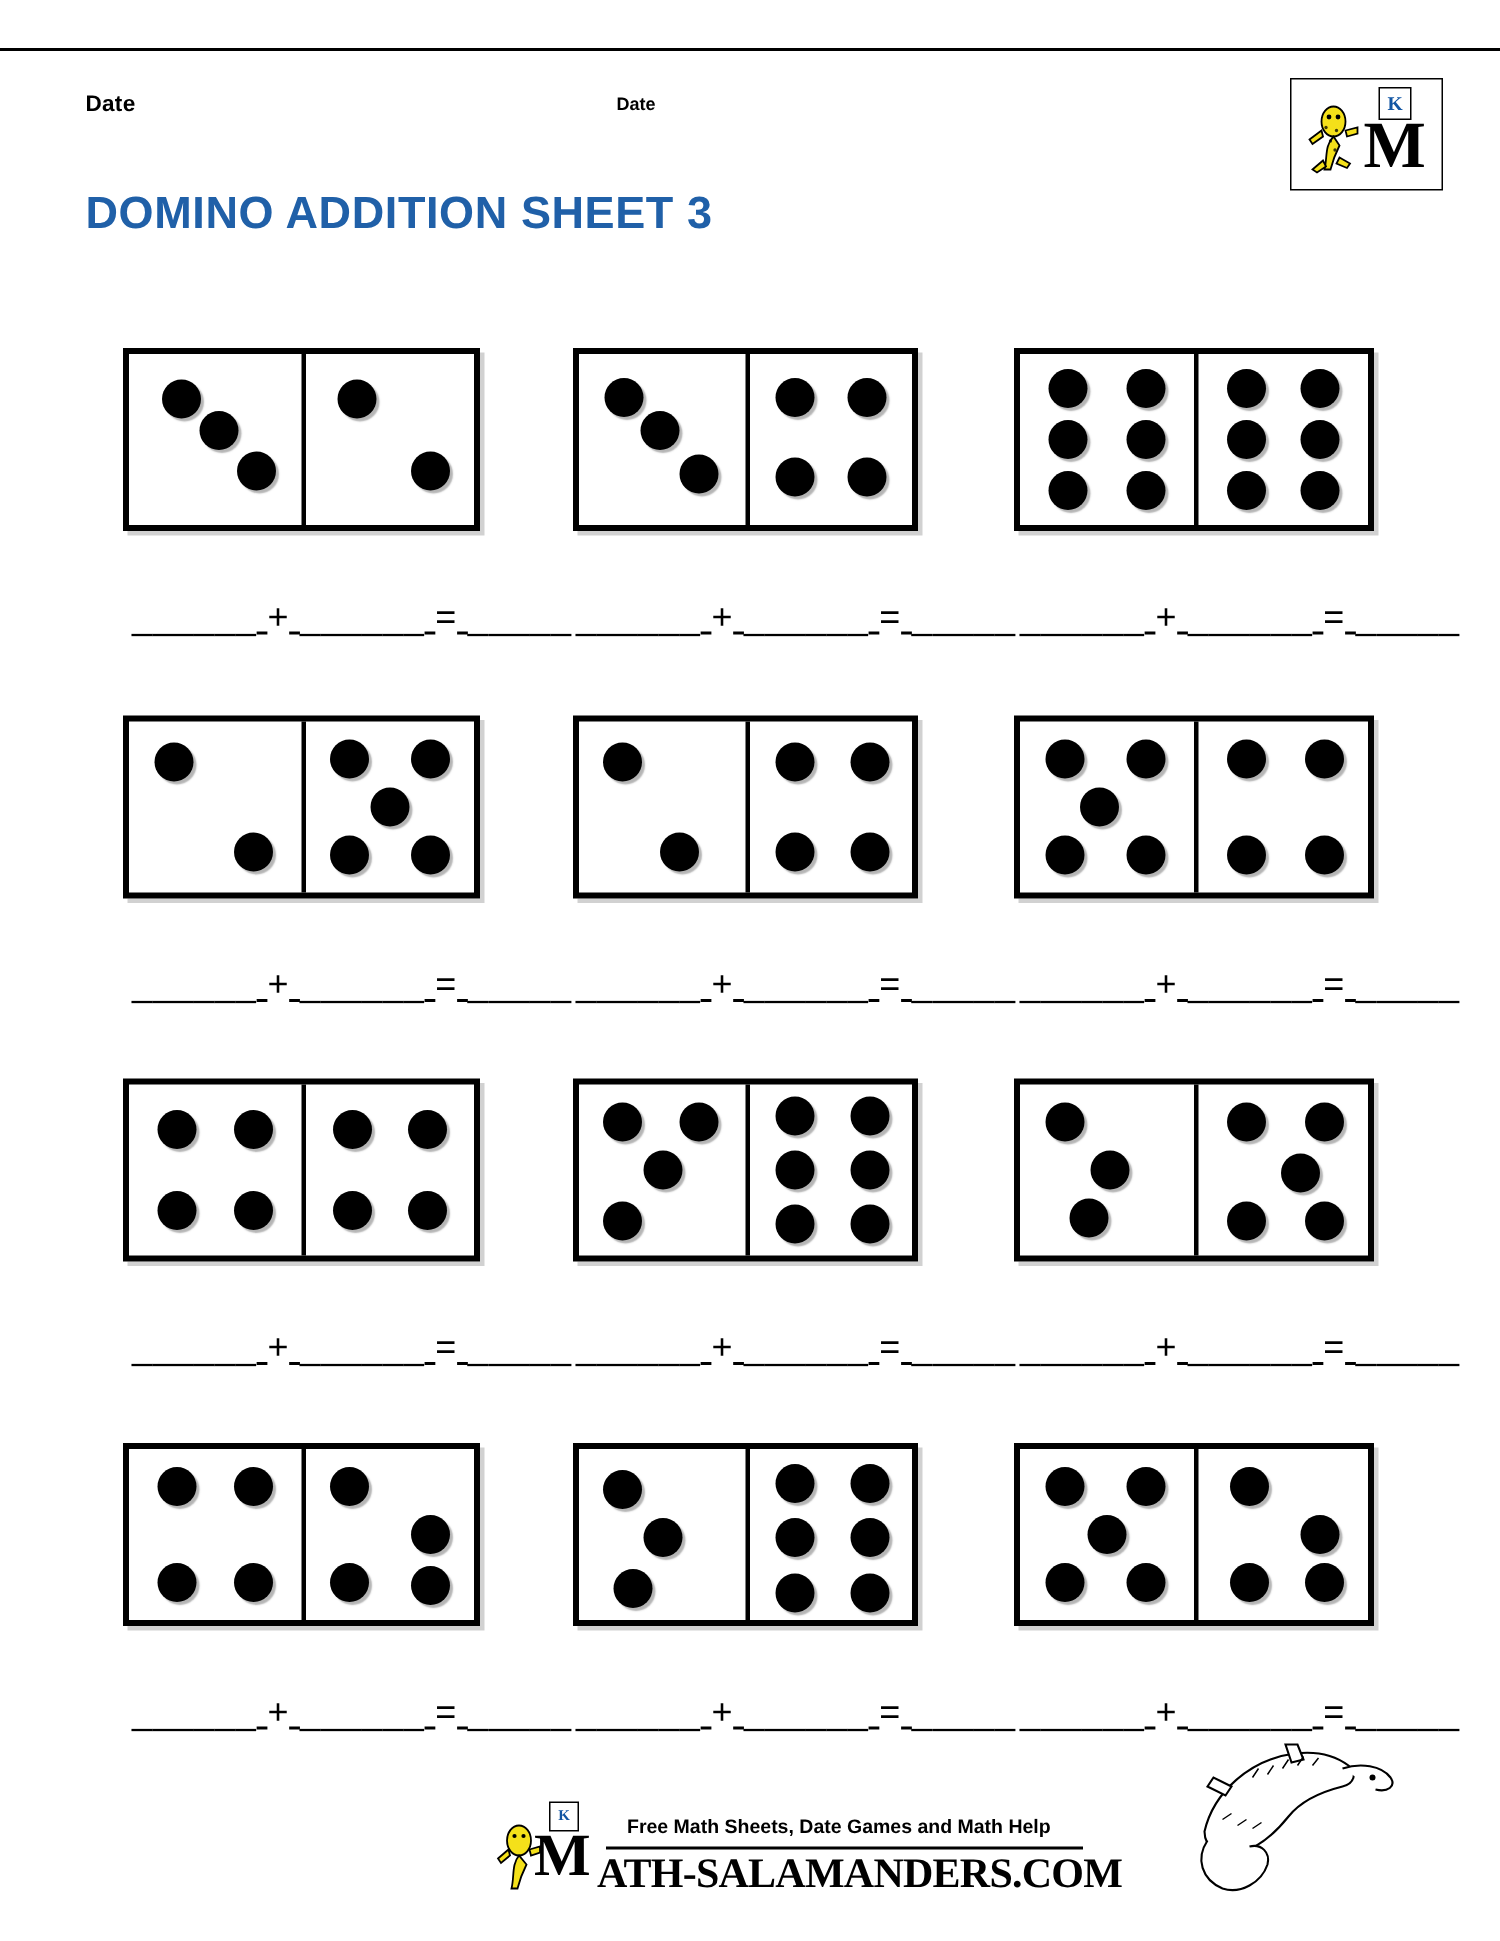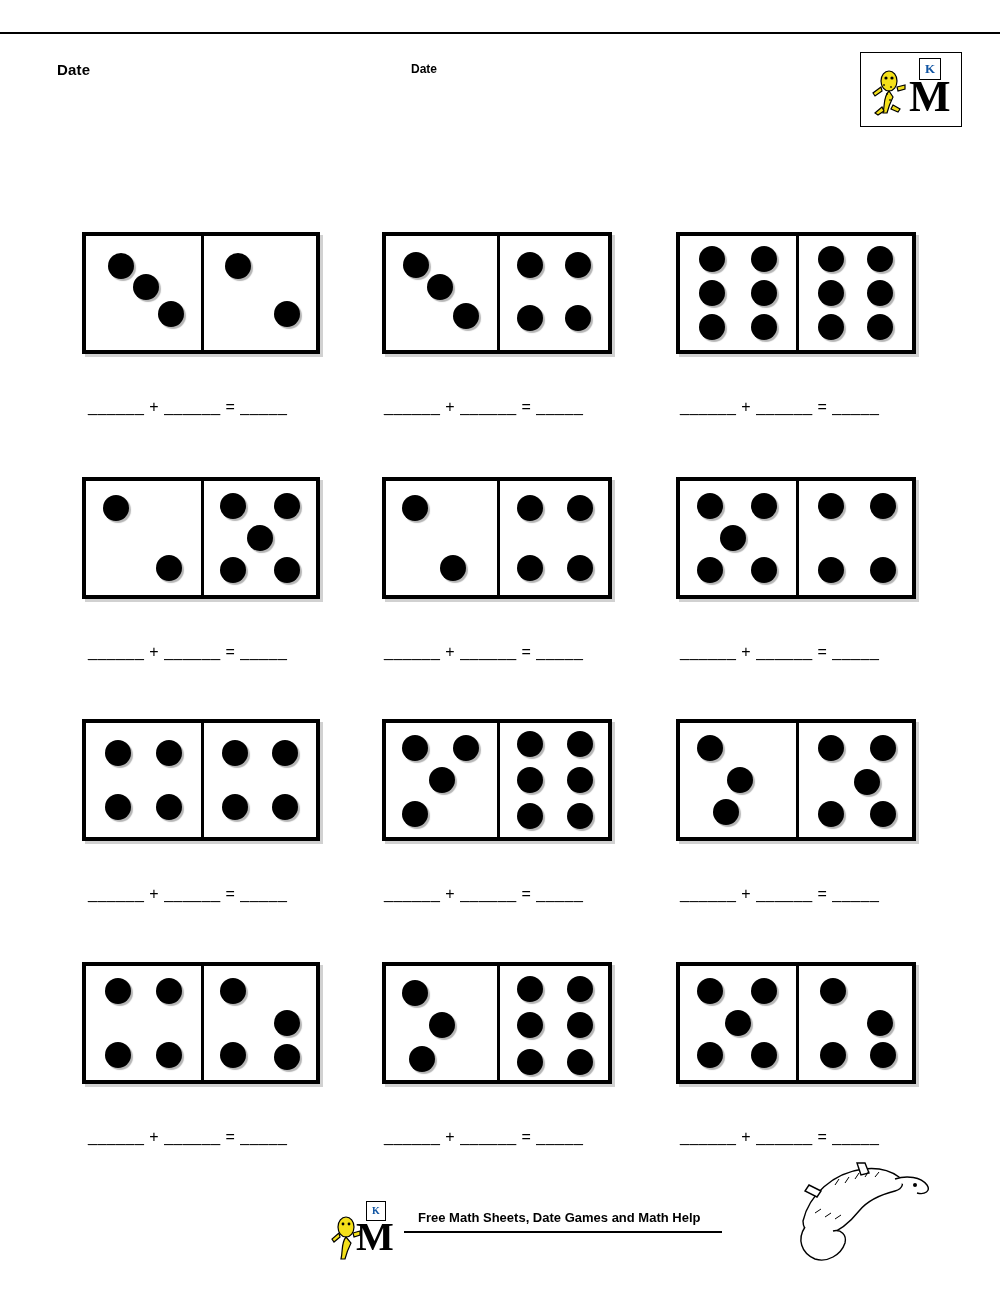--- a/index.html
+++ b/index.html
@@ -131,24 +131,25 @@
   .half.left { left: 0; }
   .half.right { left: 50%; border-left: 3px solid #000; box-sizing: border-box; }
   .dot {
     position: absolute;
     background: #000;
     border-radius: 50%;
     box-shadow: 2px 2px 1px rgba(120,120,120,0.55);
   }
   .equation {
     position: absolute;
-    font-size: 16px;
+    font-size: 24px;
     color: #000;
     white-space: nowrap;
     letter-spacing: 0.5px;
+    text-decoration: underline;
   }
   .eqpart { display: inline-block; }
 
   
   .footer {
     position: absolute;
     left: 0;
     top: 1155px;
     width: 1000px;
     height: 139px;
@@ -241,20 +242,21 @@
         <circle cx="15" cy="18" r="1.1"></circle>
         <circle cx="22" cy="20" r="1.1"></circle>
         <circle cx="18" cy="27" r="1.1"></circle>
         <circle cx="21" cy="33" r="1.1"></circle>
       </g>
     </svg>
     <div class="logo-k">K</div>
     <div class="logo-m">M</div>
   </div>
 
+  <h1 class="title">DOMINO ADDITION SHEET 3</h1>
 
   <div class="grid" id="grid">
       <div class="cell" style="left: 82px; top: 0px;">
         <div class="domino" style="width: 238px; height: 122px;">
           <div class="half left">
             <div class="dot" style="width: 26px; height: 26px; left: calc(30% - 13px); top: calc(26% - 13px);"></div>
             <div class="dot" style="width: 26px; height: 26px; left: calc(52% - 13px); top: calc(45% - 13px);"></div>
             <div class="dot" style="width: 26px; height: 26px; left: calc(74% - 13px); top: calc(68% - 13px);"></div>
           </div>
           <div class="half right">
@@ -467,20 +469,21 @@
         <path d="M23 34 L30 32 L30 36 L24 38 Z"></path>
       </g>
       <circle cx="13" cy="25" r="1.4" fill="#000"></circle>
       <circle cx="19" cy="25" r="1.4" fill="#000"></circle>
     </svg>
     <div class="f-k" style="left:366px; top:46px; position:absolute;">K</div>
     <div class="f-m" style="left:356px; top:62px; position:absolute;">M</div>
 
     <div class="footer-tagline">Free Math Sheets, Date Games and Math Help</div>
     <div class="footer-rule"></div>
+    <div class="footer-url">ATH-SALAMANDERS.COM</div>
 
     <svg class="footer-lizard" viewBox="0 0 160 110">
       <g fill="#ffffff" stroke="#000" stroke-width="1.4">
         <path d="M28 66 C34 40 58 18 88 14 C104 12 116 16 124 22 C130 27 128 34 120 36 C104 40 92 46 84 56 C76 66 66 76 52 80 C40 84 28 78 28 66 Z"></path>
         <path d="M120 24 C132 20 146 22 152 30 C156 36 150 40 142 38"></path>
         <path d="M30 72 C22 84 26 98 40 104 C52 108 66 100 70 88 C72 80 66 74 58 76"></path>
         <path d="M46 36 L34 30 L30 36 L42 42 Z"></path>
         <path d="M86 20 L82 8 L90 8 L94 18 Z"></path>
       </g>
       <g stroke="#000" stroke-width="1" fill="none">

